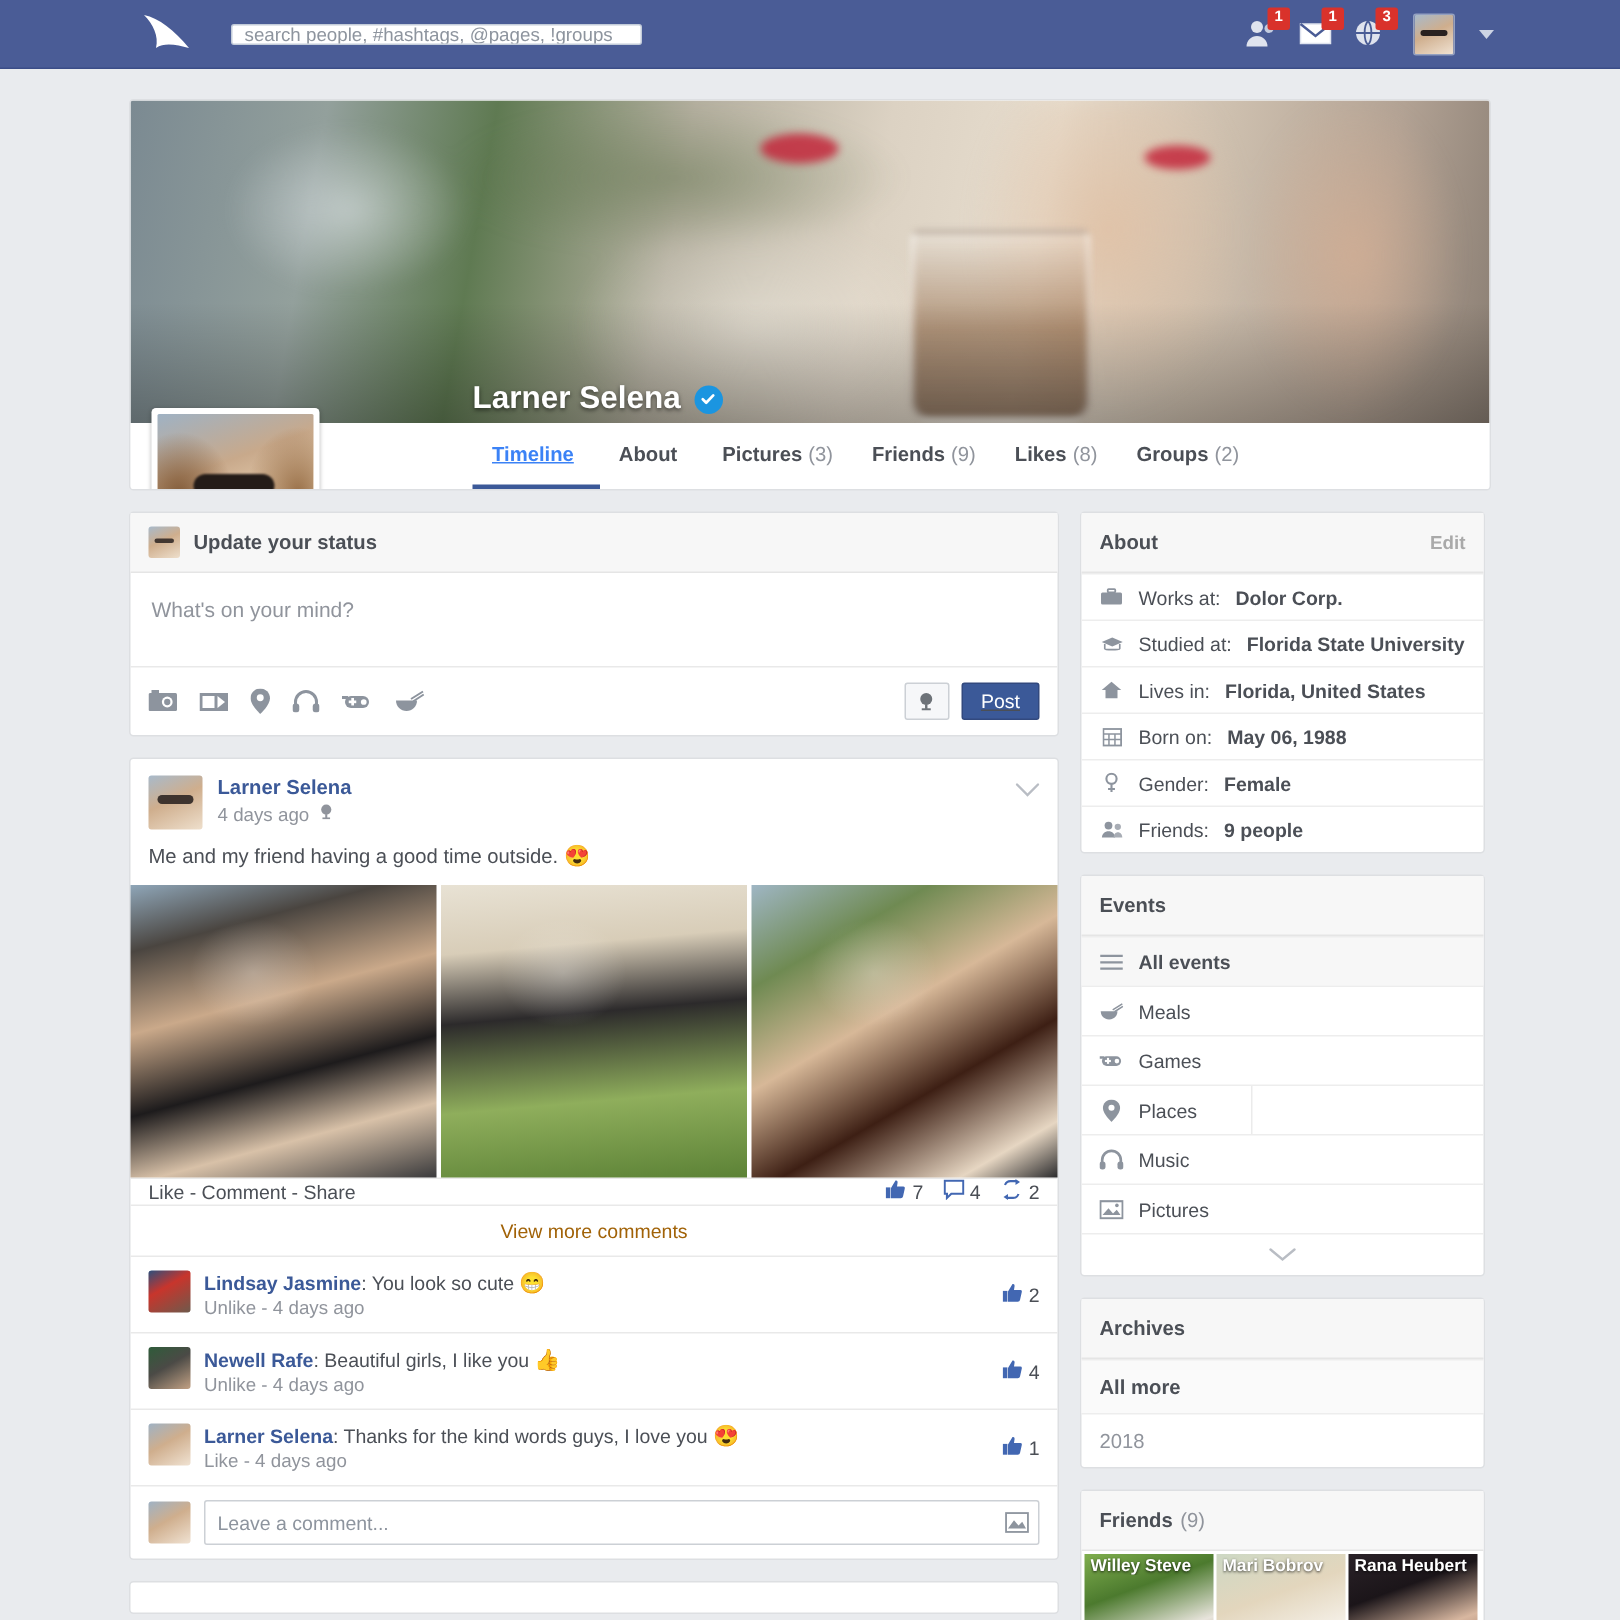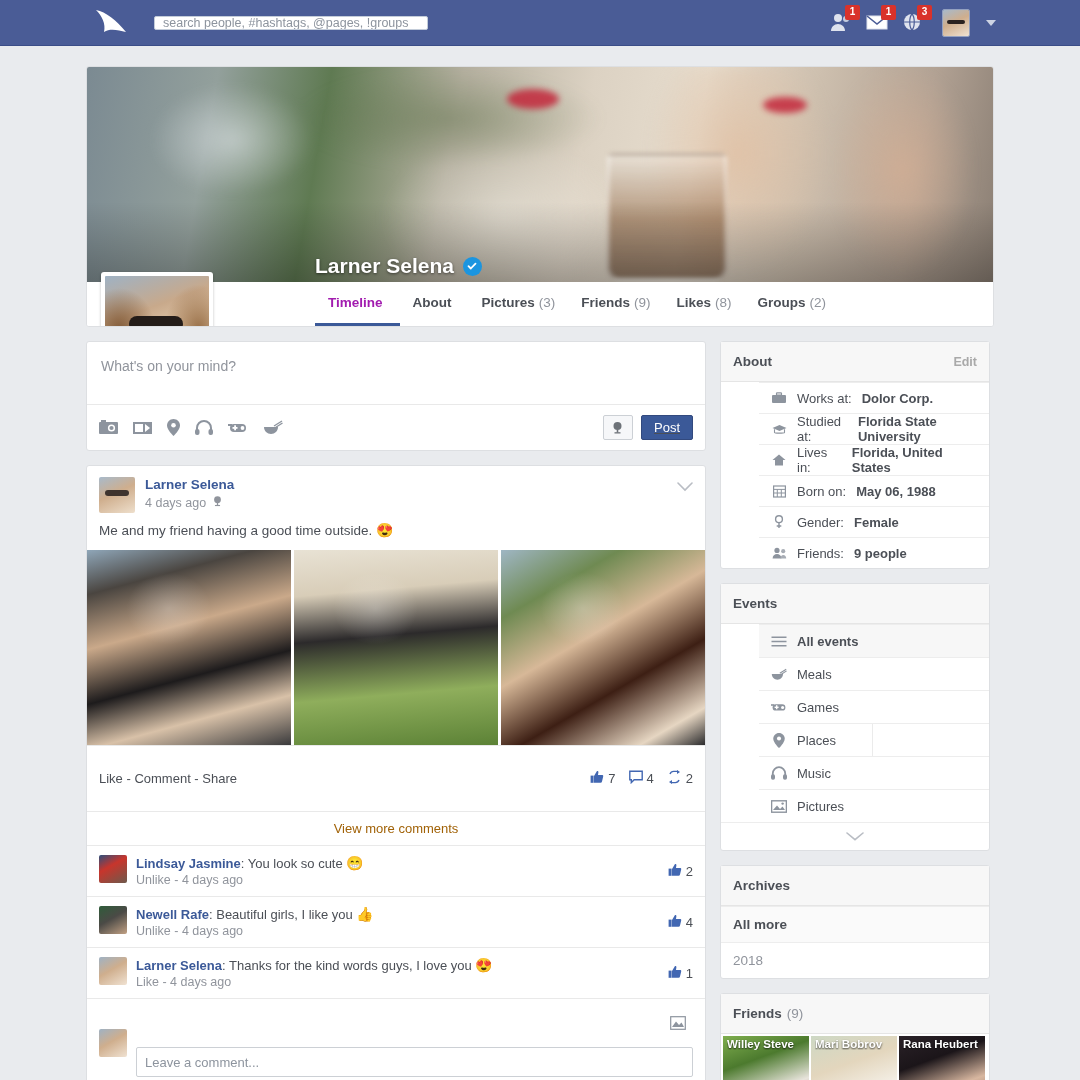--- a/index.html
+++ b/index.html
@@ -124,21 +124,21 @@
 
   .tabs {
     height: 44px; display: flex; align-items: stretch;
     padding-left: 228px; background: #fff;
   }
   .tab {
     display: flex; align-items: center; padding: 0 13px;
     font-size: 13.5px; font-weight: bold; color: #4b4f56;
     cursor: pointer; border-bottom: 3px solid transparent;
   }
-  .tab.active { color: #a21caf; border-bottom-color: #3b5998; }
+  .tab.active { color: #3b82f6; border-bottom-color: #3b5998; text-decoration: underline; }
   .tab .count { font-weight: normal; color: #90949c; margin-left: 4px; }
 
   
   .columns { display: flex; gap: 14px; margin-top: 14px; }
   .col-left { width: 620px; }
   .col-right { width: 270px; }
 
   .card {
     background: #fff; border: 1px solid #dddfe2; border-radius: 3px;
     margin-bottom: 14px;
@@ -213,21 +213,21 @@
   .photo { height: 195px; flex: 1; overflow: hidden; position: relative; }
   .ph1 { background: linear-gradient(165deg,#8fa6b8 0%,#4a4540 18%,#caa98a 40%,#1d1b1c 62%,#d8c1a8 80%,#3a3a3c 100%); }
   .ph2 { background: linear-gradient(175deg,#e8e2d4 0%,#d8cdb8 22%,#2c2a2b 44%,#8fae5c 72%,#5c8236 100%); }
   .ph3 { background: linear-gradient(150deg,#9fb6c4 0%,#6f8a52 22%,#d7b898 44%,#3d1f14 66%,#e6d6c2 88%,#2b2b2d 100%); }
   .photo::after {
     content:""; position:absolute; inset:0;
     background: radial-gradient(ellipse 70px 60px at 40% 30%, rgba(255,255,255,.25), transparent 60%);
   }
 
   .post-actions {
-    display: flex; align-items: center; padding: 24px 12px;
+    display: flex; align-items: center; padding: 0 12px;
     border-top: 1px solid #e9e9e9; font-size: 13px;
   }
   .act-links { color: #4b4f56; cursor: pointer; }
   .counts { margin-left: auto; display: flex; align-items: center; gap: 13px; color: #4b4f56; font-size: 13px; }
   .cnt { display: flex; align-items: center; gap: 4px; cursor: pointer; }
   .view-more {
     text-align: center; padding: 9px 0; font-size: 13px; color: #a16207;
     border-top: 1px solid #e9e9e9; cursor: pointer;
   }
   .comment {
@@ -241,31 +241,31 @@
   .c-body { flex: 1; min-width: 0; }
   .c-name { color: #3b5998; font-weight: bold; font-size: 13px; cursor: pointer; }
   .c-text { color: #4b4f56; font-size: 13px; }
   .c-meta { color: #90949c; font-size: 12.5px; margin-top: 2px; }
   .c-meta .lk { color: #90949c; cursor: pointer; }
   .c-likes { display: flex; align-items: center; gap: 4px; color: #4b4f56; font-size: 13px; align-self: center; }
   .comment-box { display: flex; gap: 9px; padding: 9px 12px; border-top: 1px solid #e9e9e9; align-items: center; }
   .comment-input {
     flex: 1; height: 30px; border: 1px solid #ccd0d5; border-radius: 2px;
     padding: 0 30px 0 8px; font-size: 13px; color: #8d949e;
-    font-family: "Liberation Sans", sans-serif; background: #fff; margin-top: 39px;
+    font-family: "Liberation Sans", sans-serif; background: #fff;
   }
   .comment-input::placeholder { color: #8d949e; }
   .ci-wrap { position: relative; flex: 1; display: flex; }
   .ci-icon { position: absolute; right: 7px; top: 7px; color: #8d949e; }
 
   
   .row {
     display: flex; align-items: center; gap: 10px;
     padding: 0 12px; height: 31px; border-top: 1px solid #ededed;
-    font-size: 13px; color: #4b4f56; margin-left: 38px;
+    font-size: 13px; color: #4b4f56;
   }
   .row:first-of-type { border-top: none; }
   .row .ic { width: 16px; display: flex; justify-content: center; color: #8d949e; flex: none; }
   .row b { font-weight: bold; color: #4b4f56; }
   .ev-row { height: 33px; cursor: pointer; }
   .ev-row.active { background: #f7f7f7; font-weight: bold; color: #4b4f56; }
   .ev-row.places { position: relative; }
   .ev-row.places::after {
     content:""; position:absolute; left:113px; top:0; bottom:0; width:1px; background:#ebebeb;
   }
@@ -390,20 +390,24 @@
         <span class="count">(2)</span>
       </div>
     </div>
   </div>
 
   <div class="columns">
 
     <div class="col-left">
 
       <div class="card">
+        <div class="card-head status-head">
+          <span class="mini-av"></span>
+          <span>Update your status</span>
+        </div>
         <div class="status-body">
           <span>What's on your mind?</span>
         </div>
         <div class="status-foot">
           <span class="st-icon">
             <svg width="19" height="15" viewBox="0 0 19 15">
                 <rect x="0" y="2" width="19" height="12" rx="1" fill="#8d949e"></rect>
                 <circle cx="12.5" cy="8" r="3.6" fill="#fff"></circle>
                 <circle cx="12.5" cy="8" r="2.1" fill="#8d949e"></circle>
                 <rect x="2" y="0" width="5" height="3" fill="#8d949e"></rect>

